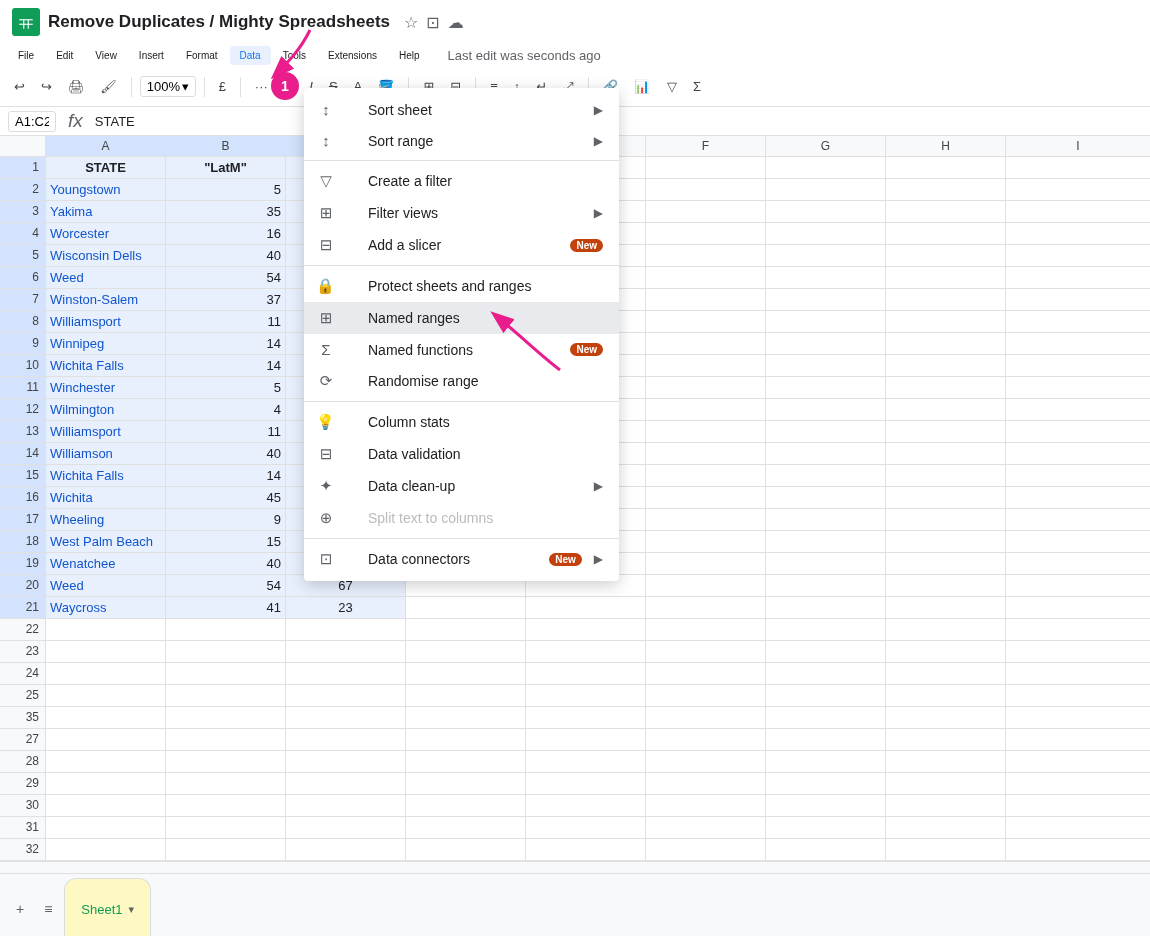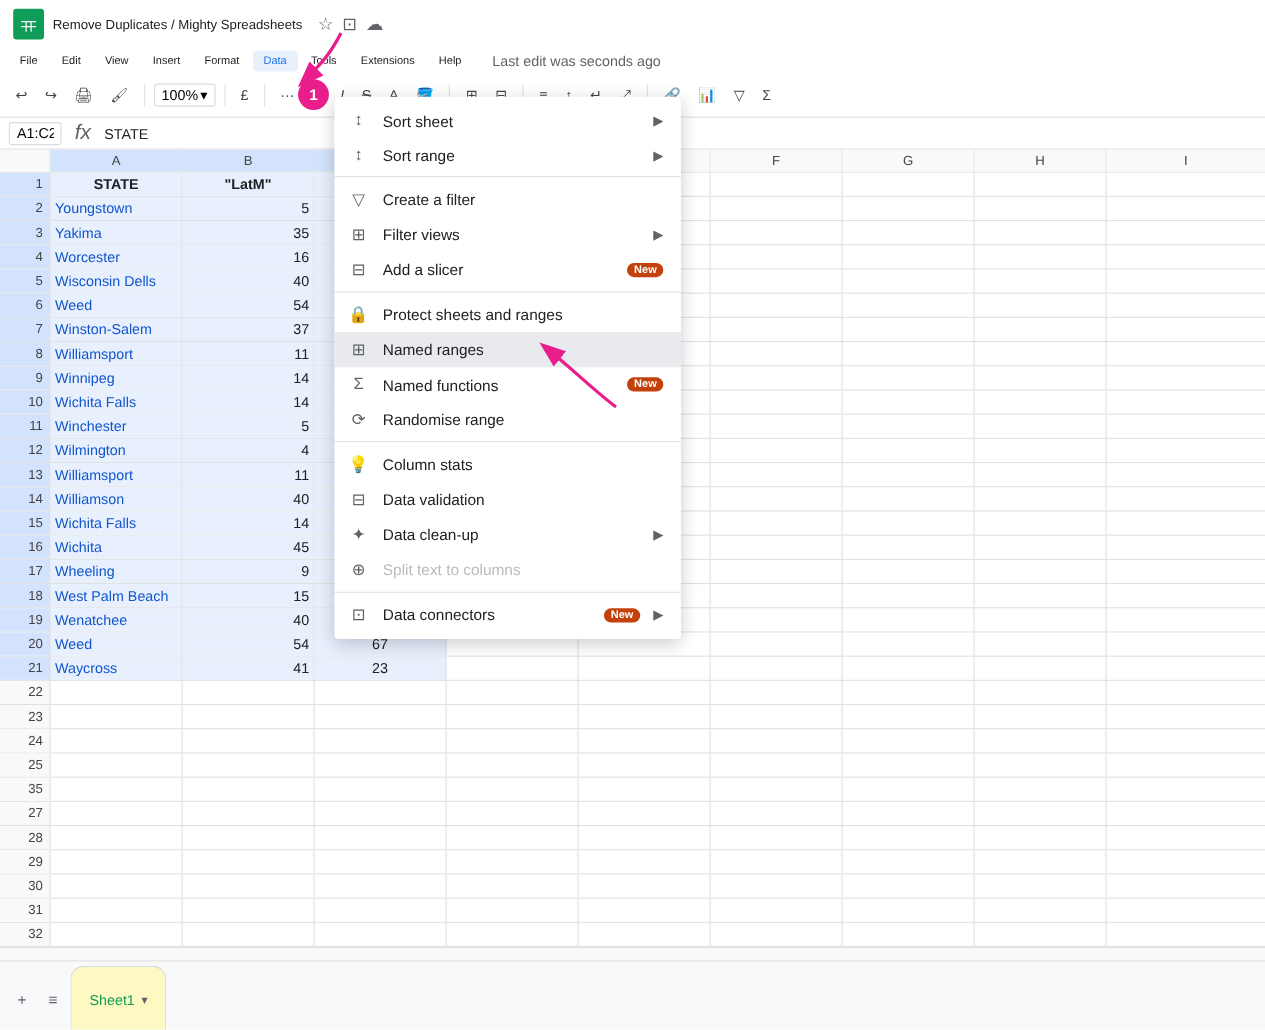--- a/index.html
+++ b/index.html
@@ -2,21 +2,21 @@
 <html><head>
   <meta charset="utf-8">
   <style>
     * { margin: 0; padding: 0; box-sizing: border-box; }
     body { font-family: Arial, sans-serif; font-size: 13px; background: #fff; width: 1150px; height: 936px; overflow: hidden; }
 
     
     .title-bar { display: flex; align-items: center; padding: 8px 12px; gap: 8px; }
     .app-icon { width: 28px; height: 28px; background: #0f9d58; border-radius: 3px; display: flex; align-items: center; justify-content: center; }
     .app-icon svg { width: 18px; height: 18px; }
-    .title-text { font-size: 12px; color: #202124; font-weight: 400; }
+    .title-text { font-size: 17px; color: #202124; font-weight: 700; }
     .title-icons { display: flex; gap: 8px; margin-left: 6px; color: #5f6368; }
     .title-icons span { cursor: pointer; font-size: 16px; }
 
     
     .menu-bar { display: flex; align-items: center; padding: 2px 8px; gap: 2px; }
     .menu-item { padding: 4px 10px; border-radius: 4px; cursor: pointer; color: #202124; font-size: 10px; }
     .menu-item.active { background: #e8f0fe; color: #1a73e8; }
     .last-edit { margin-left: 16px; color: #5f6368; font-size: 13px; }
 
     
@@ -55,21 +55,21 @@
     .sheet-tab-btn { font-size: 14px; cursor: pointer; color: #5f6368; padding: 4px 8px; border-radius: 50%; }
     .sheet-tab { padding: 23px 16px; border-radius: 12px 12px 0 0; background: #fef9c3; border: 1px solid #dadce0; border-bottom: none; font-size: 13px; color: #0f9d58; cursor: pointer; font-weight: 500; display: flex; align-items: center; gap: 6px; }
     .tab-arrow { font-size: 11px; color: #5f6368; }
 
     
     .dropdown-menu { position: absolute; top: 88px; left: 304px; width: 315px; background: #fff; border-radius: 4px; box-shadow: 0 4px 16px rgba(0,0,0,0.2); z-index: 100; padding: 6px 0; }
     .menu-divider { height: 1px; background: #e0e0e0; margin: 4px 0; }
     .menu-row { display: flex; align-items: center; padding: 7px 16px 7px 12px; cursor: pointer; color: #202124; font-size: 14px; gap: 12px; position: relative; }
     .menu-row.highlighted { background: #e8eaed; }
     .menu-icon { width: 20px; text-align: center; color: #5f6368; font-size: 15px; flex-shrink: 0; }
-    .menu-label { flex: 1; }
+    .menu-label { flex: 1; margin-left: 20px; }
     .menu-arrow { color: #5f6368; font-size: 12px; }
     .new-badge { background: #c2410c; color: #fff; font-size: 10px; padding: 1px 6px; border-radius: 10px; font-weight: 600; }
     .menu-row.disabled { color: #bbb; cursor: default; }
     .circle-num { width: 28px; height: 28px; border-radius: 50%; background: #e91e8c; color: #fff; display: flex; align-items: center; justify-content: center; font-weight: bold; font-size: 14px; position: absolute; }
 
     
     .arrow-svg { position: absolute; pointer-events: none; z-index: 200; }
 
     
     .h-scroll { height: 12px; border-top: 1px solid #e0e0e0; background: #f8f9fa; }

